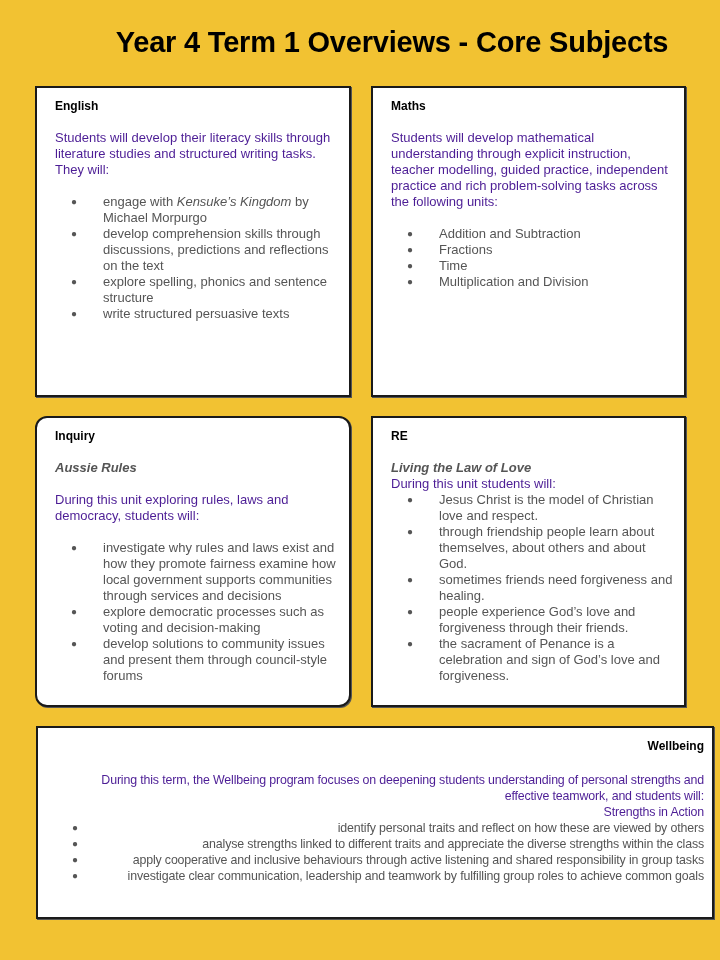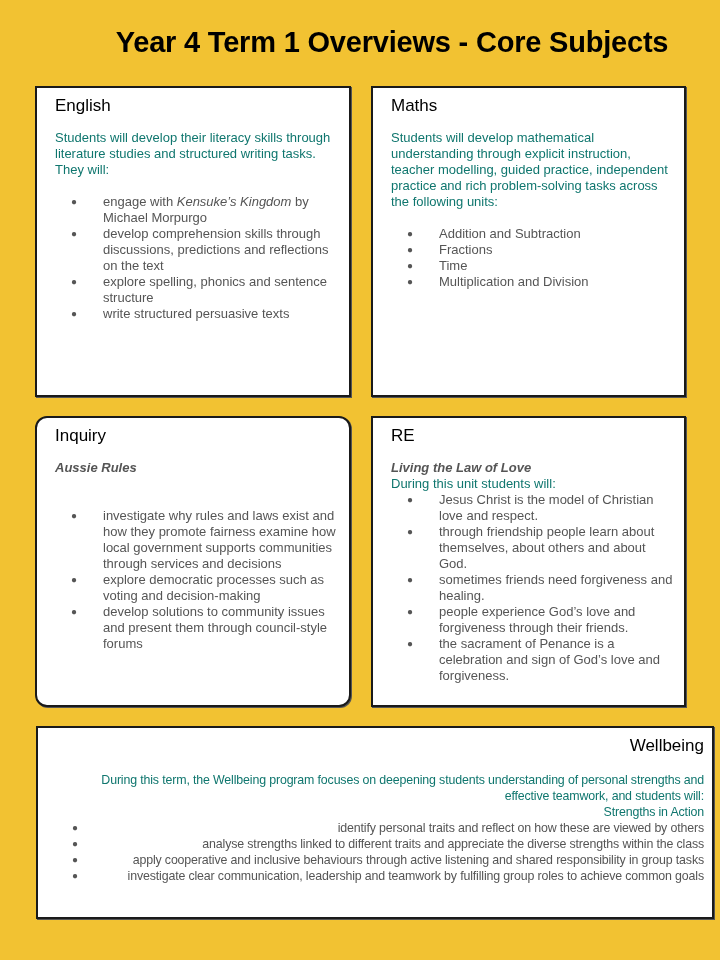--- a/index.html
+++ b/index.html
@@ -30,25 +30,25 @@
   .box-english { left: 35px; top: 86px; width: 316px; height: 311px; }
   .box-maths { left: 371px; top: 86px; width: 315px; height: 311px; padding-left: 8px; }
   .box-inquiry { left: 35px; top: 416px; width: 316px; height: 291px; border-radius: 12px; }
   .box-re { left: 371px; top: 416px; width: 315px; height: 291px; }
   .box-wellbeing { left: 36px; top: 726px; width: 678px; height: 193px; text-align: right; }
 
   .inner { position: absolute; left: 18px; top: 10px; right: 10px; }
   .box-wellbeing .inner { left: 18px; top: 10px; right: 8px; }
 
   .heading {
-    font-weight: normal; font-size: 17px; color: #000;
+    font-weight: bold; font-size: 12px; color: #000;
     line-height: 16px; margin: 0 0 16px 0;
   }
   .body-text {
-    font-size: 13px; color: #0f766e;
+    font-size: 13px; color: #4c1d95;
     line-height: 16px; margin: 0;
   }
   .subtitle {
     font-size: 13px; color: #555; font-weight: bold; font-style: italic;
     line-height: 16px; margin: 0;
   }
   .gap { height: 16px; }
   ul.bullets { list-style: none; margin: 0; padding: 0; }
   ul.bullets li {
     position: relative;
@@ -110,20 +110,21 @@
       <li><span class="dot">●</span><span>Multiplication and Division</span></li>
     </ul>
   </div>
 </div>
 
 <div class="box box-inquiry">
   <div class="inner">
     <div class="heading">Inquiry</div>
     <p class="subtitle">Aussie Rules</p>
     <div class="gap"></div>
+    <p class="body-text">During this unit exploring rules, laws and democracy, students will:</p>
     <div class="gap"></div>
     <ul class="bullets">
       <li><span class="dot">●</span><span>investigate why rules and laws exist and how they promote fairness examine how local government supports communities through services and decisions</span></li>
       <li><span class="dot">●</span><span>explore democratic processes such as voting and decision-making</span></li>
       <li><span class="dot">●</span><span>develop solutions to community issues and present them through council-style forums</span></li>
     </ul>
   </div>
 </div>
 
 <div class="box box-re">

